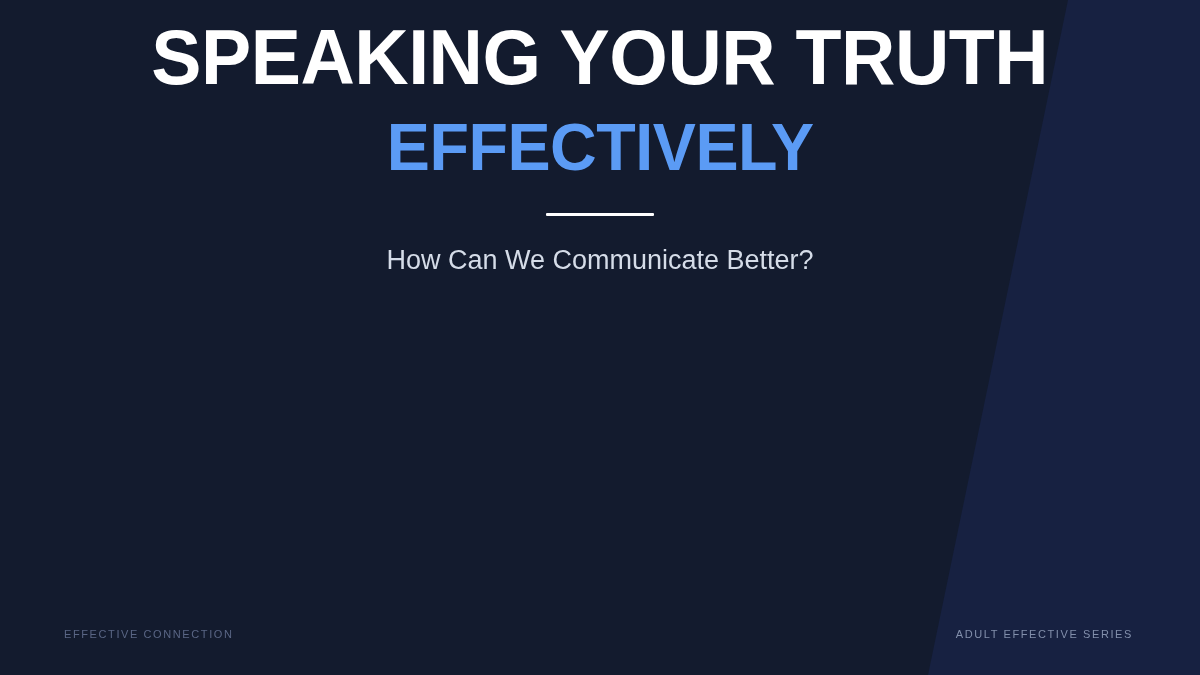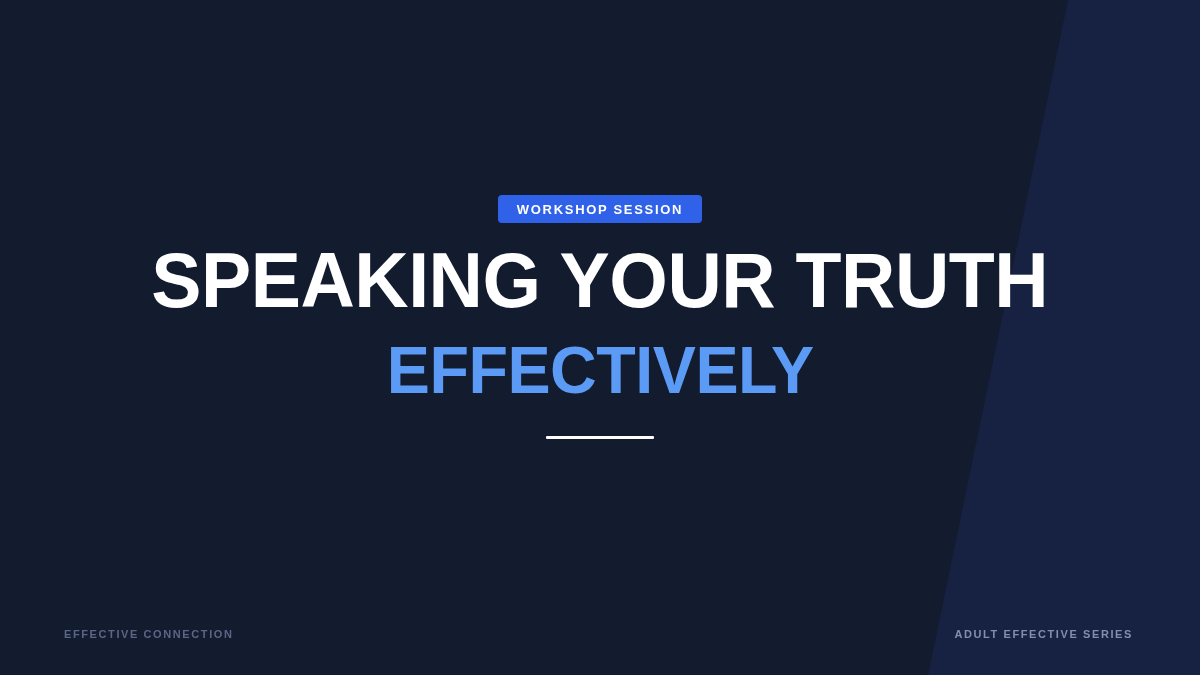--- a/index.html
+++ b/index.html
@@ -102,46 +102,46 @@
     color: #d5dce8;
     white-space: nowrap;
   }
 
   
   .footer-left,
   .footer-right {
     position: absolute;
     bottom: 35px;
     font-size: 11px;
-    font-weight: bold;
+    font-weight: normal;
     letter-spacing: 1.6px;
     color: #5a6685;
     white-space: nowrap;
   }
 
   .footer-left  { left: 64px; }
   .footer-right { right: 67px; color: #828fab; }
 </style>
 </head>
 <body>
 
 <div id="slide">
 
   <div class="diagonal-panel"></div>
 
   <div class="content">
 
-    <div class="badge">WORKSHOP SESSION</div>
 
     <div class="title-line-1">SPEAKING YOUR TRUTH</div>
 
     <div class="title-line-2">EFFECTIVELY</div>
 
     <div class="divider"></div>
 
+    <div class="subtitle">How Can We Communicate Better?</div>
 
   </div>
 
   <div class="footer-left">EFFECTIVE CONNECTION</div>
 
   <div class="footer-right">ADULT EFFECTIVE SERIES</div>
 
 </div>
 
 </body></html>

